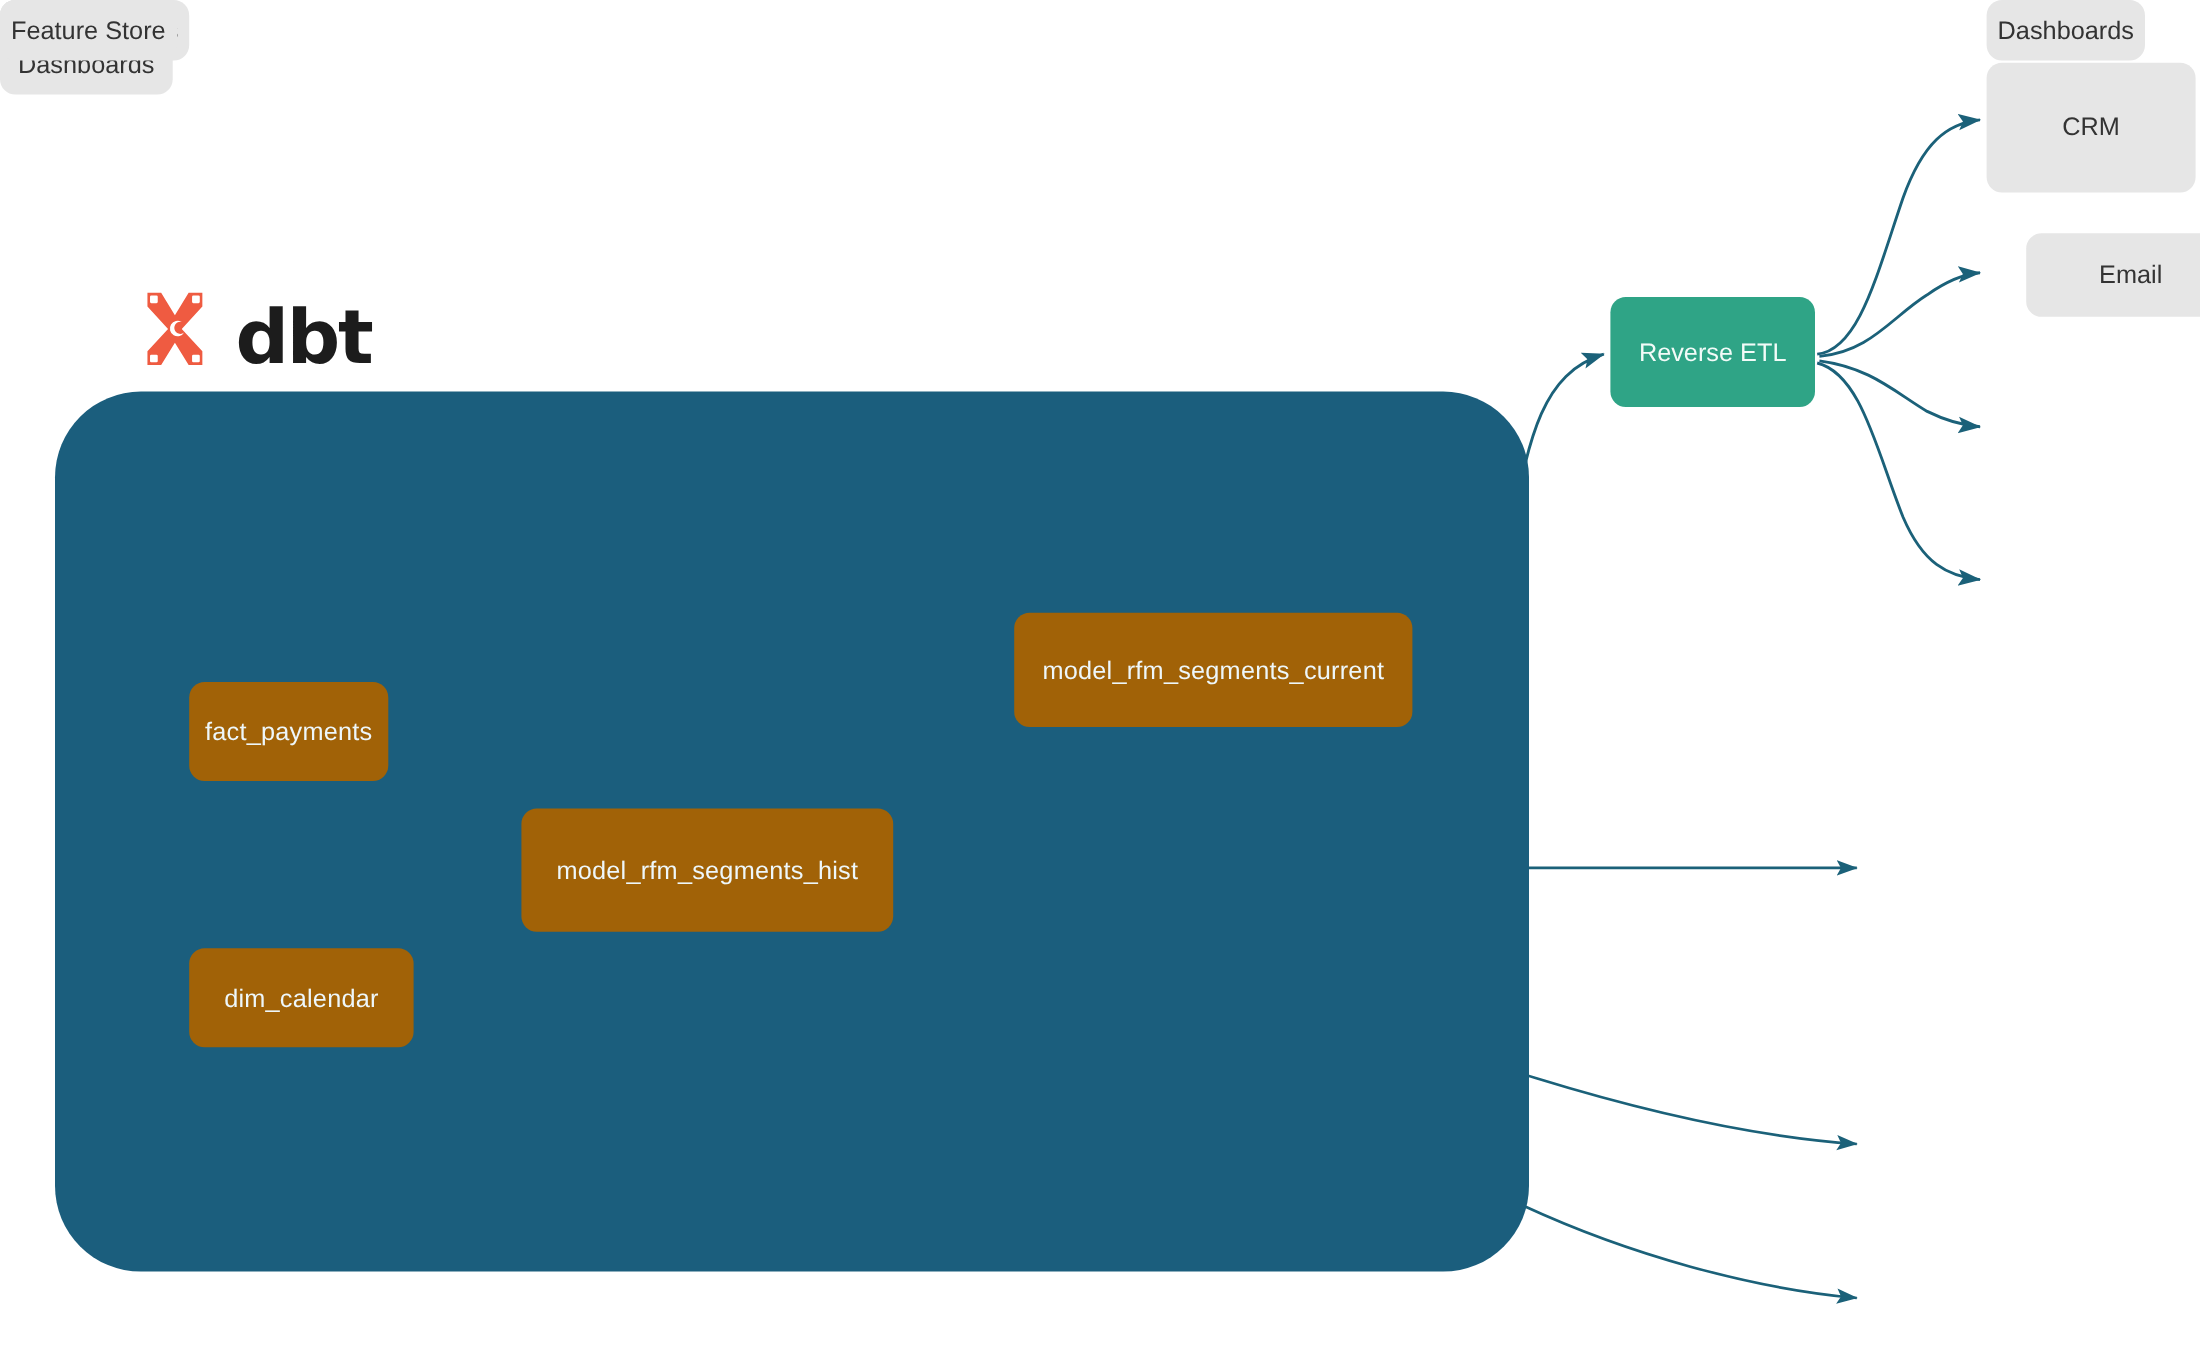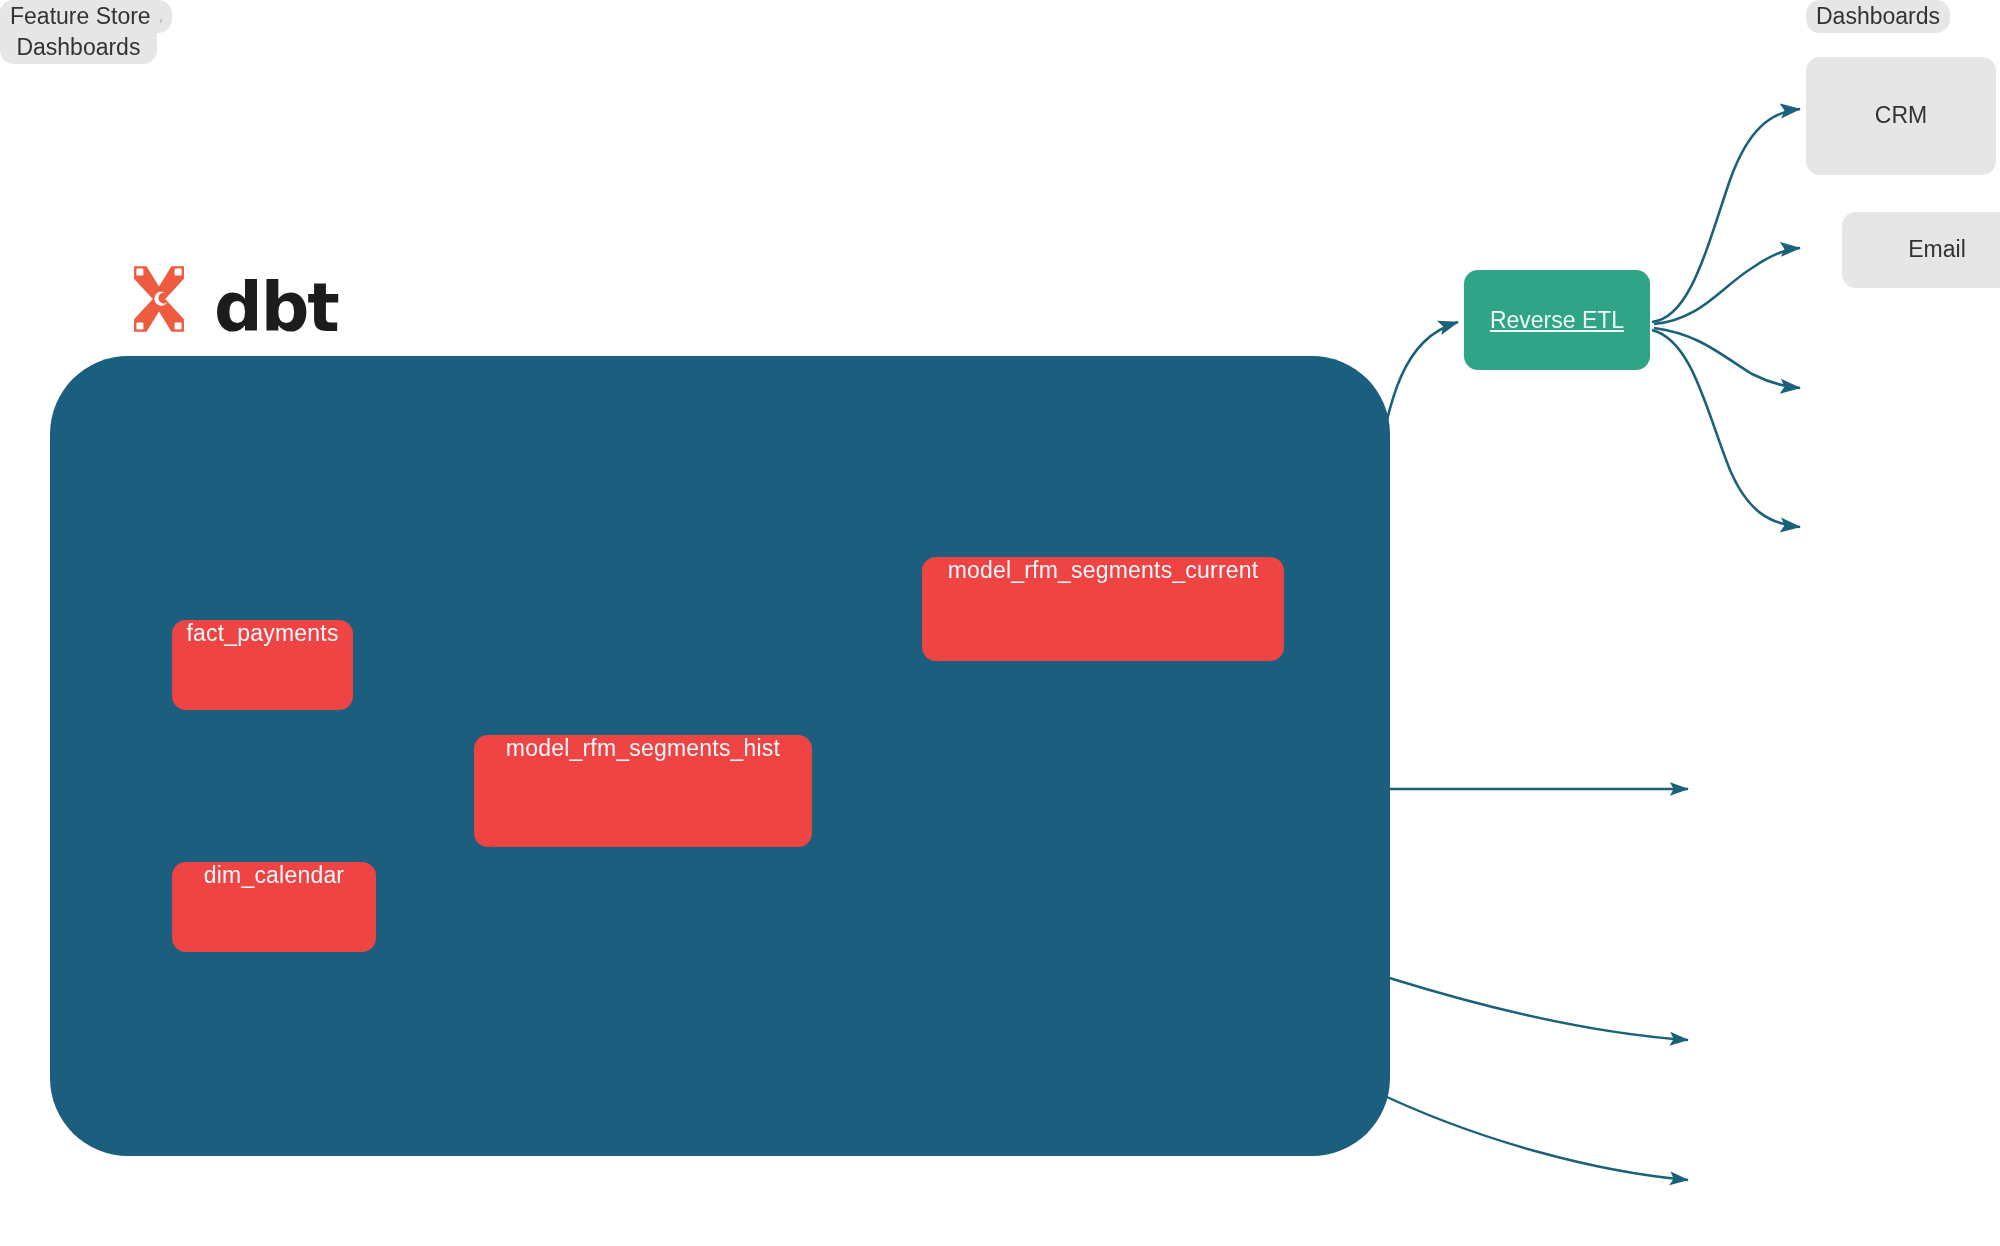--- a/index.html
+++ b/index.html
@@ -53,24 +53,24 @@
     top: 356px;
     width: 1340px;
     height: 800px;
     background: #1b5e7d;
     border-radius: 78px;
   }
 
   
   .model-node {
     position: absolute;
-    background: #ef4444;
+    background: #a16207;
     border-radius: 14px;
     display: flex;
-    align-items: flex-start;
+    align-items: center;
     justify-content: center;
     color: #eef7fa;
     font-size: 23px;
     letter-spacing: 0.2px;
     text-align: center;
   }
   .node-fact-payments   { left: 172px; top: 620px; width: 181px; height: 90px; }
   .node-dim-calendar    { left: 172px; top: 862px; width: 204px; height: 90px; }
   .node-hist            { left: 474px; top: 735px; width: 338px; height: 112px; }
   .node-current         { left: 922px; top: 557px; width: 362px; height: 104px; }
@@ -82,36 +82,35 @@
     top: 270px;
     width: 186px;
     height: 100px;
     background: #2fa486;
     border-radius: 14px;
     display: flex;
     align-items: center;
     justify-content: center;
     color: #f2fbf8;
     font-size: 23px;
-    text-decoration: underline;
   }
 
   
   .dest-node {
     position: absolute;
     background: #e6e6e6;
     border-radius: 14px;
     display: flex;
     align-items: center;
     justify-content: center;
     color: #333333;
     font-size: 23px;
     text-align: center;
     line-height: 1.35;
-    padding: 1px 10px;
+    padding: 12px 10px;
     box-sizing: border-box;
   }
   .dest-crm         { left: 1806px; top: 57px;   width: 190px; height: 118px; }
   .dest-email       { left: 1806px; top: 212px;  width: 190px; height: 76px; margin-left: 36px; }
   .dest-advertising { left: 1806px; top": 0; top: 335px; width: 190px; height: 102px; }
   .dest-sms         { left: 1806px; top: 474px;  width: 190px; height: 102px; }
   .dest-bi          { left: 1694px; top: 738px;  width: 190px; height: 102px; }
   .dest-ds          { left: 1694px; top: 985px;  width: 190px; height: 102px; }
   .dest-fs          { left: 1694px; top: 1129px; width: 190px; height: 102px; }
 

